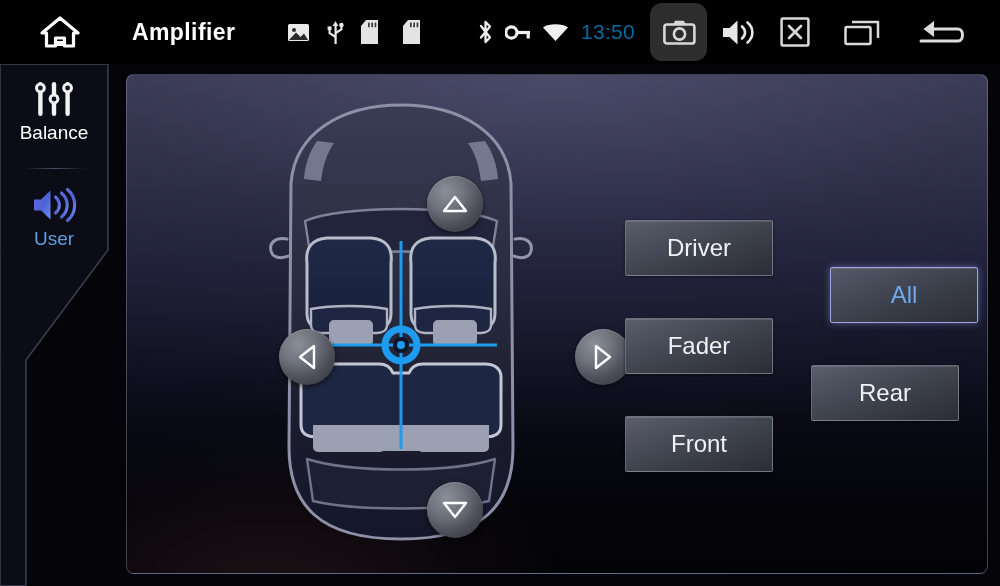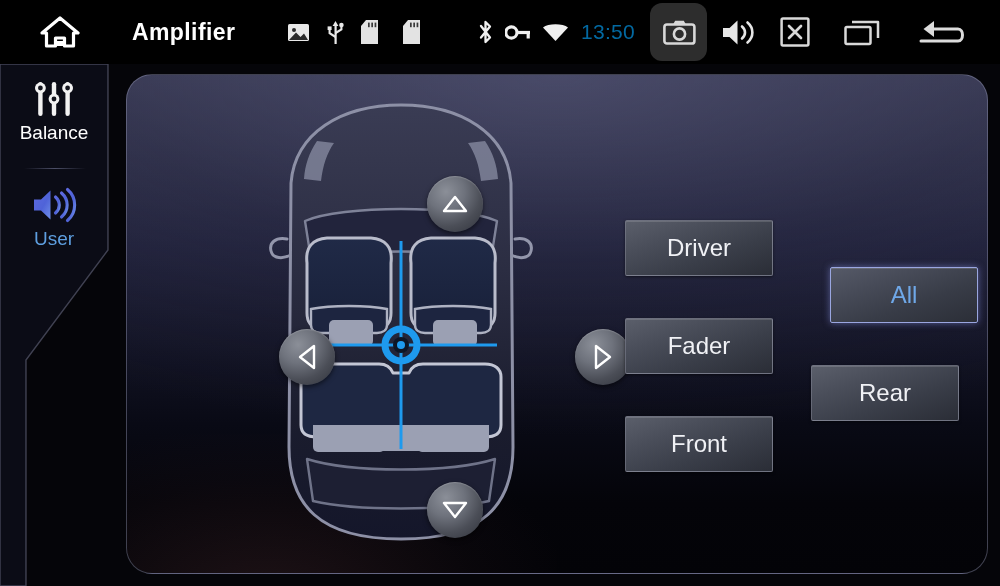--- a/index.html
+++ b/index.html
@@ -87,21 +87,21 @@
     width: 62px; height: 1px;
     background: linear-gradient(90deg, rgba(120,124,160,0), rgba(130,134,170,.55), rgba(120,124,160,0));
   }
 
   
   #panel {
     position: absolute;
     left: 126px; top: 74px;
     width: 862px; height: 500px;
     border: 1px solid rgba(150,152,182,.42);
-    border-radius: 26px;
+    border-radius: 8px;
     background:
       radial-gradient(150% 110% at 50% 0%, rgba(92,94,130,.40) 0%, rgba(55,57,86,.22) 34%, rgba(14,15,26,0) 66%),
       linear-gradient(180deg, #3c3d57 0%, #2f3049 16%, #20213a 34%, #141527 52%, #090a15 70%, #040409 86%, #030307 100%);
     overflow: hidden;
     z-index: 10;
   }
   #panel-warm {
     position: absolute; left: -6%; bottom: -14%;
     width: 56%; height: 42%;
     background: radial-gradient(ellipse at 40% 80%, rgba(92,52,56,.30), rgba(60,34,40,.10) 52%, rgba(0,0,0,0) 75%);

